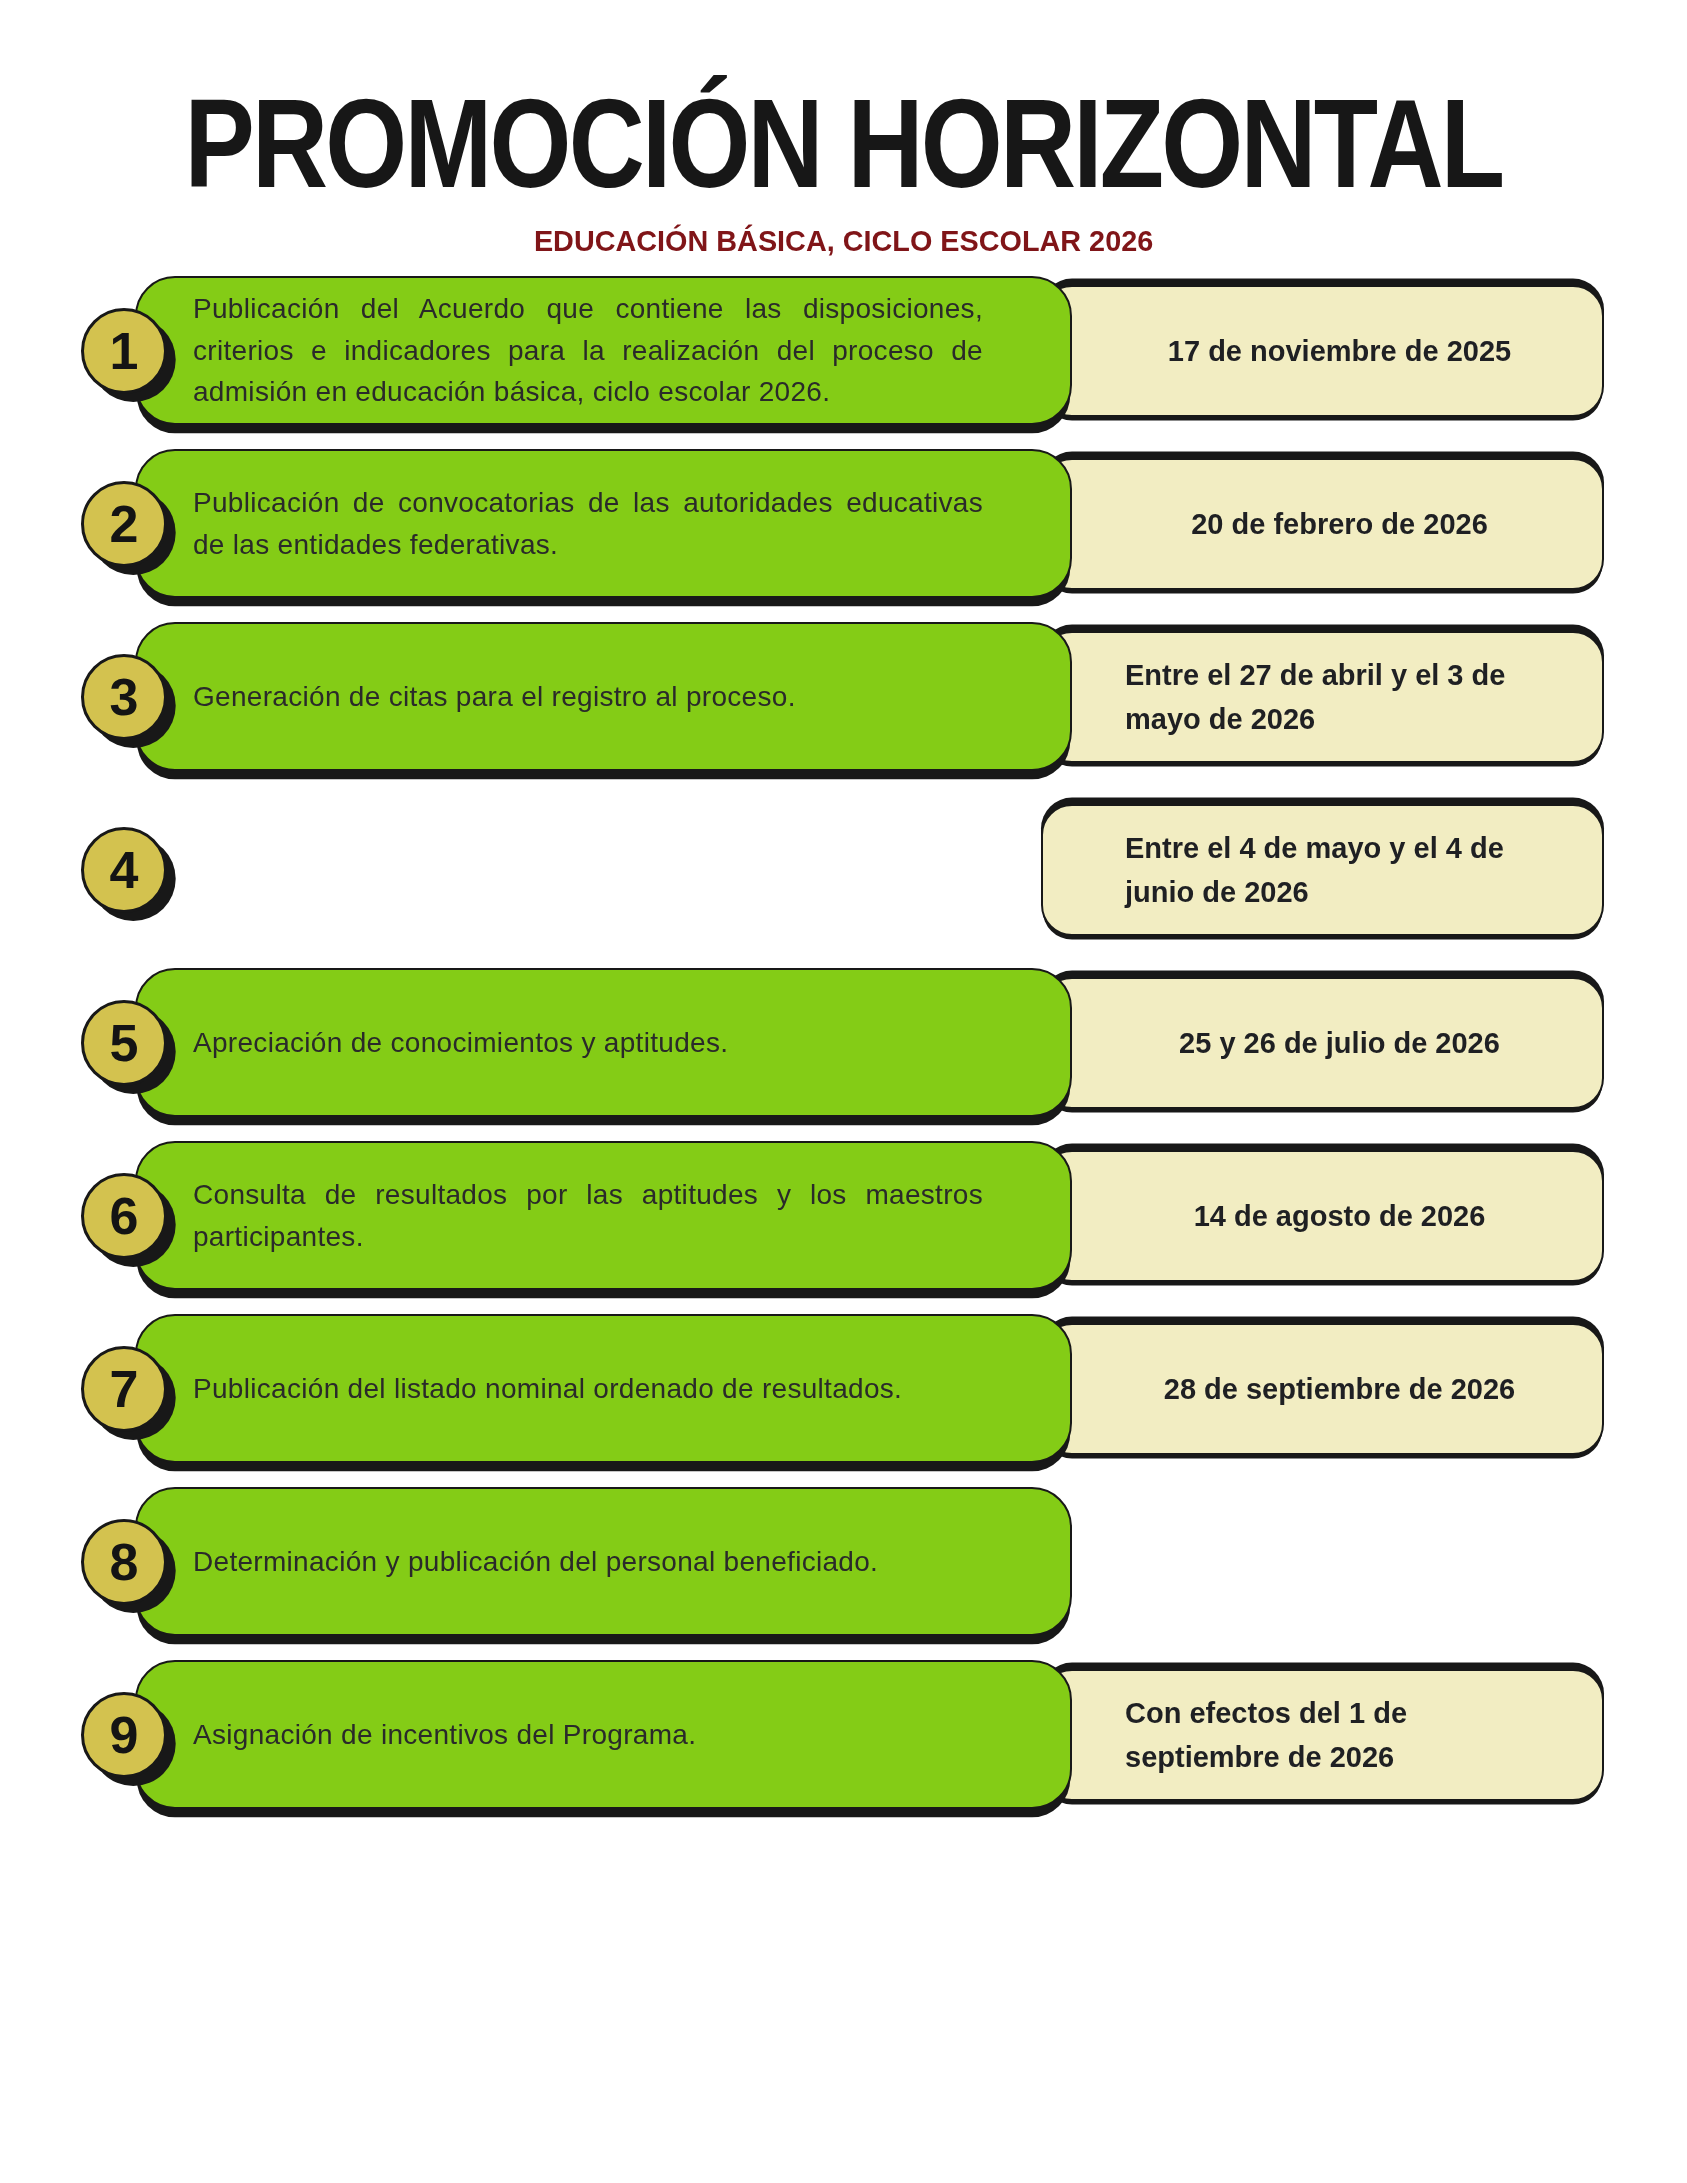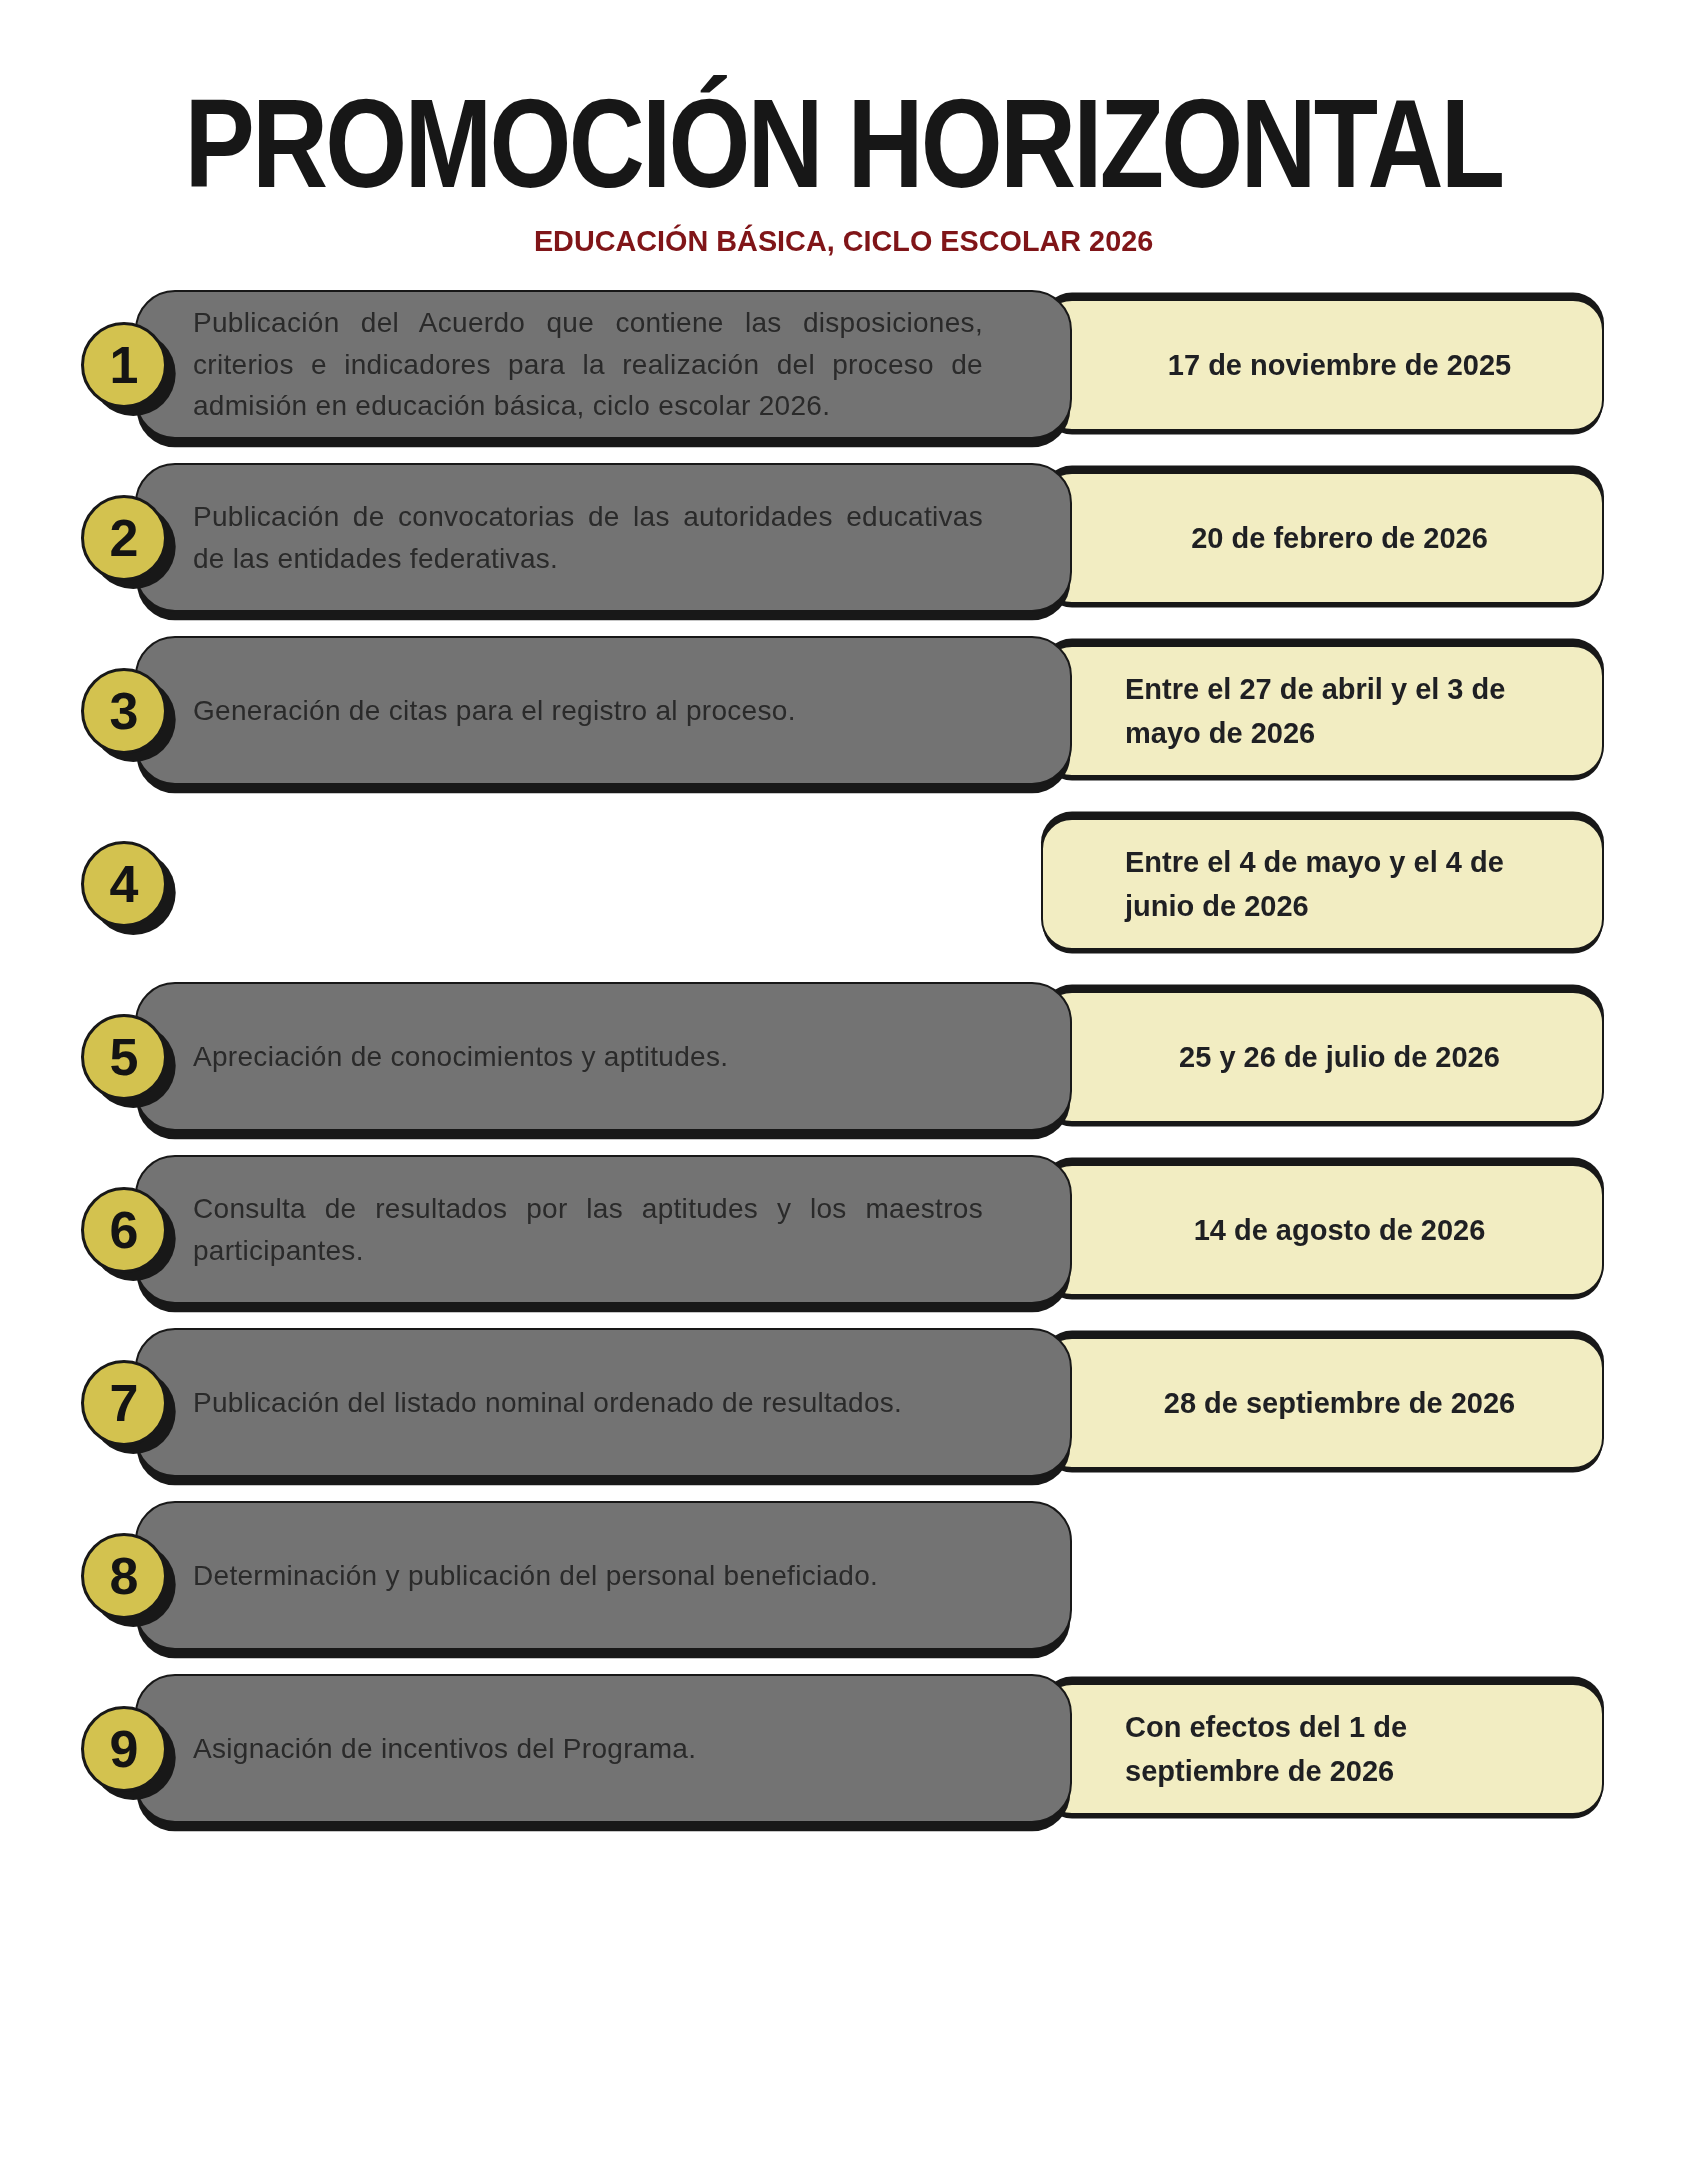--- a/index.html
+++ b/index.html
@@ -17,21 +17,21 @@
     min-height:2183px;
     background:var(--background);
     font-family:"Liberation Sans", sans-serif;
     color:#1c1c1c;
     overflow:hidden;
   }
   
   .header{
     text-align:center;
     padding-top:82px;
-    margin-bottom:32px;
+    margin-bottom:18px;
   }
   .main-title{
     margin:0;
     font-size:112px;
     line-height:1.0;
     font-weight:bold;
     letter-spacing:-2.9px;
     color:#171717;
     transform:scale(0.94,1.12);
     transform-origin:center top;
@@ -55,21 +55,21 @@
   .row{
     position:relative;
     height:149px;
     margin-bottom:24px;
   }
   .card{
     position:absolute;
     left:0; top:0;
     width:937px;
     height:149px;
-    background:#737373;
+    background:#84cc16;
     border:2.9px solid var(--outline);
     border-radius:40px;
     box-shadow:0 10px 0 -1.7px var(--outline);
     z-index:2;
     display:flex;
     align-items:center;
     padding:5.8px 87px 5.8px 56px;
   }
   .desc{
     margin:0;

